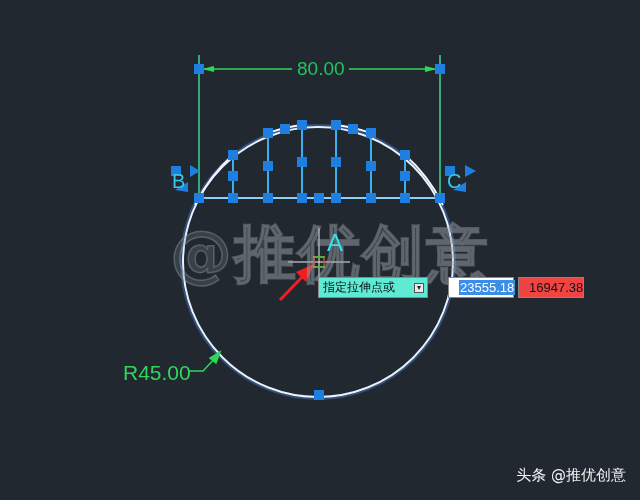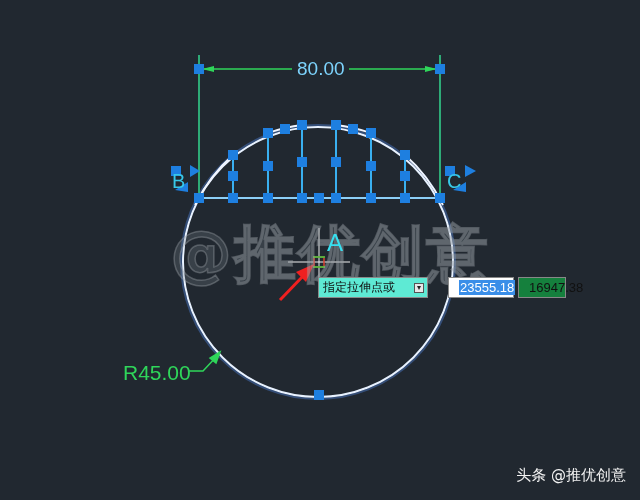--- a/index.html
+++ b/index.html
@@ -12,21 +12,21 @@
   #canvas { position: absolute; left: 0; top: 0; width: 640px; height: 500px; }
   .watermark {
     position: absolute; left: 170px; top: 212px;
     font-family: "DejaVu Sans", sans-serif; font-weight: bold;
     font-size: 62px; color: rgba(120,128,135,0.28);
     -webkit-text-stroke: 1.5px rgba(170,175,180,0.35);
     letter-spacing: 2px; white-space: nowrap; pointer-events: none;
   }
   .dim-text {
     position: absolute; left: 293px; top: 58px;
-    font-family: "Liberation Sans", sans-serif; font-size: 19px; color: #7dd3fc;
+    font-family: "Liberation Sans", sans-serif; font-size: 19px; color: #22c55e;
     background: #212830; padding: 0 4px;
   }
   .radius-text {
     position: absolute; left: 123px; top: 361px;
     font-family: "Liberation Sans", sans-serif; font-size: 21px; color: #2fd65a;
   }
   .label-a {
     position: absolute; left: 327px; top: 229px;
     font-family: "Liberation Sans", sans-serif; font-size: 24px; color: #37e0f0;
   }
@@ -46,21 +46,21 @@
     background: #e8e8e8; border: 1px solid #555; box-sizing: border-box;
     font-size: 8px; line-height: 8px; text-align: center; color: #222;
   }
   .coord-input {
     position: absolute; top: 277px; height: 21px; box-sizing: border-box;
     font-family: "Liberation Sans", sans-serif; font-size: 13px;
     display: flex; align-items: center; padding-left: 10px;
   }
   .coord-x { left: 448px; width: 66px; background: #fff; border: 1px solid #888; }
   .coord-x span { background: #3a8ee8; color: #fff; padding: 0 1px; }
-  .coord-y { left: 518px; width: 48px; background: #15803d; border: 1px solid #888; color: #111; }
+  .coord-y { left: 518px; width: 66px; background: #ef4444; border: 1px solid #888; color: #111; }
   .footer-mark {
     position: absolute; right: 14px; top: 466px;
     font-size: 15px; color: #f2f2f2; white-space: nowrap;
   }
   .footer-mark b { font-weight: normal; }
 </style>
 </head>
 <body>
 
 <svg id="canvas" viewBox="0 0 640 500" xmlns="http://www.w3.org/2000/svg">

